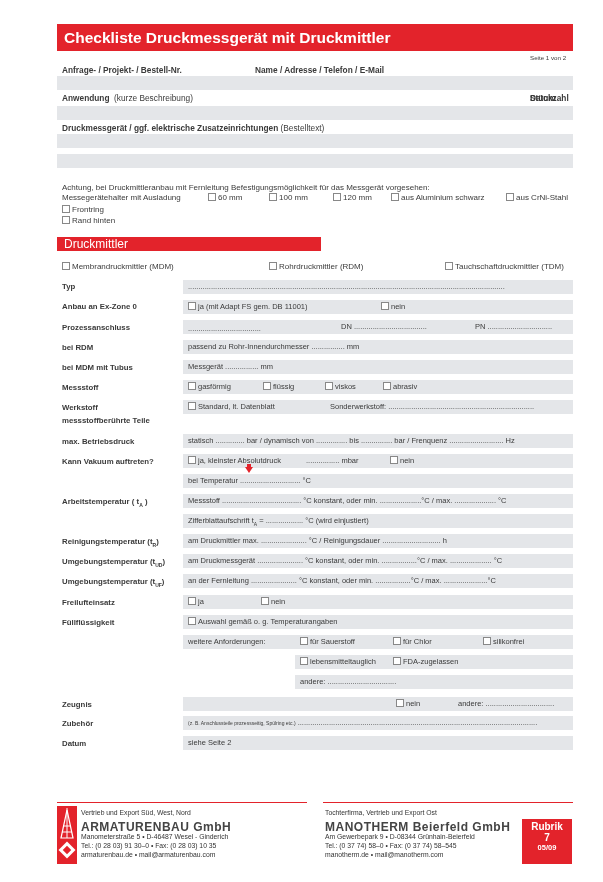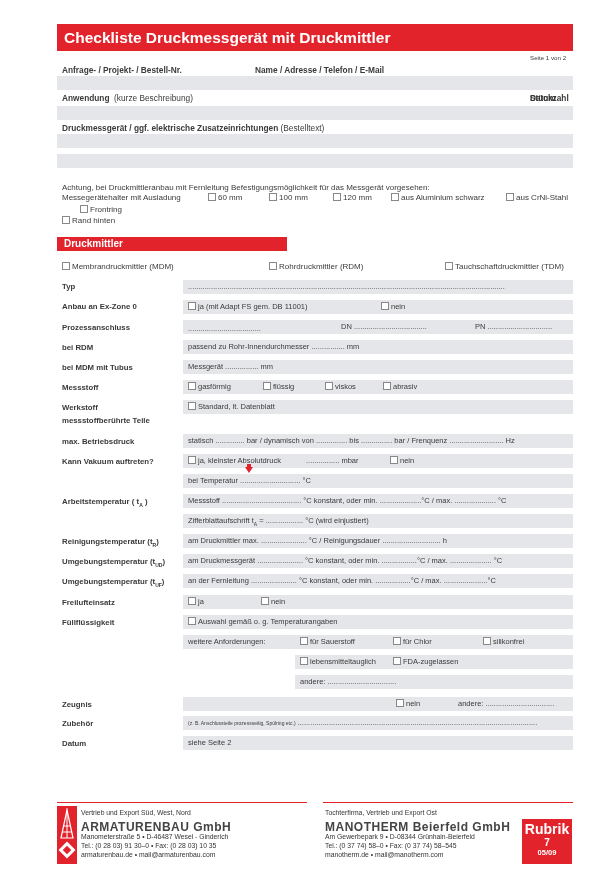--- a/index.html
+++ b/index.html
@@ -6,21 +6,21 @@
   body { width:603px; height:882px; position:relative; font-family:"Liberation Sans", sans-serif; color:#333; overflow:hidden; }
   .abs { position:absolute; }
   .title-bar { left:57px; top:24px; width:516px; height:27px; background:#e3232b; color:#fff; font-weight:bold; font-size:15.5px; line-height:27px; padding-left:7px; box-sizing:border-box; }
   .lbl { font-size:8.3px; font-weight:bold; color:#3a3a3a; white-space:nowrap; }
   .small { font-size:6.2px; color:#3a3a3a; }
   .band { background:#e4e6e9; }
   .txt { font-size:8px; color:#3a3a3a; white-space:nowrap; }
   .field { position:absolute; left:183px; width:390px; height:14px; background:#e4e6e9; font-size:7.5px; color:#3a3a3a; line-height:14px; padding-left:5px; box-sizing:border-box; white-space:nowrap; overflow:hidden; }
   .rowlbl { position:absolute; left:62px; font-size:7.8px; font-weight:bold; color:#3a3a3a; white-space:nowrap; }
   .cb { display:inline-block; width:6px; height:6px; border:1px solid #888; background:#fff; vertical-align:-1px; margin-right:2px; }
-  .sec-bar { left:57px; top:237px; width:230px; height:14px; background:#e3232b; color:#fff; font-size:10px; font-weight:bold; line-height:14px; padding-left:7px; box-sizing:border-box; }
+  .sec-bar { left:57px; top:237px; width:264px; height:14px; background:#e3232b; color:#fff; font-size:12px; font-weight:normal; line-height:14px; padding-left:7px; box-sizing:border-box; }
   .in { position:absolute; }
   .footer-line { position:absolute; height:1px; background:#e3232b; top:802px; }
   .ft-small { font-size:6.8px; color:#333; white-space:nowrap; }
   .ft-big { font-size:12px; font-weight:bold; color:#444; letter-spacing:0.5px; white-space:nowrap; }
   .rubrik { left:522px; top:819px; width:50px; height:45px; background:#e3232b; color:#fff; text-align:center; font-weight:bold; }
   sub { font-size:5px; }
 </style>
 </head>
 <body>
 
@@ -40,21 +40,21 @@
 <div class="abs band" style="left:57px;top:134px;width:516px;height:14px;"></div>
 <div class="abs band" style="left:57px;top:154px;width:516px;height:14px;"></div>
 
 <div class="abs txt" style="left:62px;top:183px;">Achtung, bei Druckmittleranbau mit Fernleitung Befestigungsmöglichkeit für das Messgerät vorgesehen:</div>
 <div class="abs txt" style="left:62px;top:193px;">Messegerätehalter mit Ausladung</div>
 <div class="abs txt" style="left:208px;top:193px;"><span class="cb"></span><span>60 mm</span></div>
 <div class="abs txt" style="left:269px;top:193px;"><span class="cb"></span><span>100 mm</span></div>
 <div class="abs txt" style="left:333px;top:193px;"><span class="cb"></span><span>120 mm</span></div>
 <div class="abs txt" style="left:391px;top:193px;"><span class="cb"></span><span>aus Aluminium schwarz</span></div>
 <div class="abs txt" style="left:506px;top:193px;"><span class="cb"></span><span>aus CrNi-Stahl</span></div>
-<div class="abs txt" style="left:80px;top:205px;"><span class="cb"></span><span>Frontring</span></div>
+<div class="abs txt" style="left:62px;top:205px;"><span class="cb"></span><span>Frontring</span></div>
 <div class="abs txt" style="left:62px;top:216px;"><span class="cb"></span><span>Rand hinten</span></div>
 
 <div class="abs sec-bar">Druckmittler</div>
 
 <div class="abs txt" style="left:62px;top:262px;"><span class="cb"></span><span>Membrandruckmittler (MDM)</span></div>
 <div class="abs txt" style="left:269px;top:262px;"><span class="cb"></span><span>Rohrdruckmittler (RDM)</span></div>
 <div class="abs txt" style="left:445px;top:262px;"><span class="cb"></span><span>Tauchschaftdruckmittler (TDM)</span></div>
 
 <div class="rowlbl" style="top:282px;">Typ</div>
 <div class="field" style="top:280px;">........................................................................................................................................................</div>
@@ -83,20 +83,21 @@
   <span class="in" style="left:5px;"><span class="cb"></span><span>gasförmig</span></span>
   <span class="in" style="left:80px;"><span class="cb"></span><span>flüssig</span></span>
   <span class="in" style="left:142px;"><span class="cb"></span><span>viskos</span></span>
   <span class="in" style="left:200px;"><span class="cb"></span><span>abrasiv</span></span>
 </div>
 
 <div class="rowlbl" style="top:403px;">Werkstoff</div>
 <div class="rowlbl" style="top:416px;text-align:center;">messstoffberührte Teile</div>
 <div class="field" style="top:400px;">
   <span class="in" style="left:5px;"><span class="cb"></span><span>Standard, lt. Datenblatt</span></span>
+  <span class="in" style="left:147px;">Sonderwerkstoff: ......................................................................</span>
 </div>
 
 <div class="rowlbl" style="top:437px;">max. Betriebsdruck</div>
 <div class="field" style="top:434px;">statisch .............. bar / dynamisch von ............... bis ............... bar / Frenquenz .......................... Hz</div>
 
 <div class="rowlbl" style="top:457px;">Kann Vakuum auftreten?</div>
 <div class="field" style="top:454px;">
   <span class="in" style="left:5px;"><span class="cb"></span><span>ja, kleinster Absolutdruck</span></span>
   <span class="in" style="left:123px;">................ mbar</span>
   <span class="in" style="left:207px;"><span class="cb"></span><span>nein</span></span>
@@ -171,16 +172,16 @@
 <div class="abs ft-small" style="left:81px;top:842px;">Tel.: (0 28 03) 91 30–0 • Fax: (0 28 03) 10 35</div>
 <div class="abs ft-small" style="left:81px;top:851px;">armaturenbau.de  •  mail@armaturenbau.com</div>
 
 <div class="abs ft-small" style="left:325px;top:809px;">Tochterfirma, Vertrieb und Export Ost</div>
 <div class="abs ft-big" style="left:325px;top:820px;">MANOTHERM  Beierfeld  GmbH</div>
 <div class="abs ft-small" style="left:325px;top:833px;">Am Gewerbepark 9 • D-08344 Grünhain-Beierfeld</div>
 <div class="abs ft-small" style="left:325px;top:842px;">Tel.: (0 37 74) 58–0  •  Fax: (0 37 74) 58–545</div>
 <div class="abs ft-small" style="left:325px;top:851px;">manotherm.de  •  mail@manotherm.com</div>
 
 <div class="abs rubrik">
-  <div style="font-size:14px;margin-top:2px;">Rubrik</div>
+  <div style="font-size:10px;margin-top:2px;">Rubrik</div>
   <div style="font-size:10px;">7</div>
   <div style="font-size:7.5px;">05/09</div>
 </div>
 
 </body></html>

